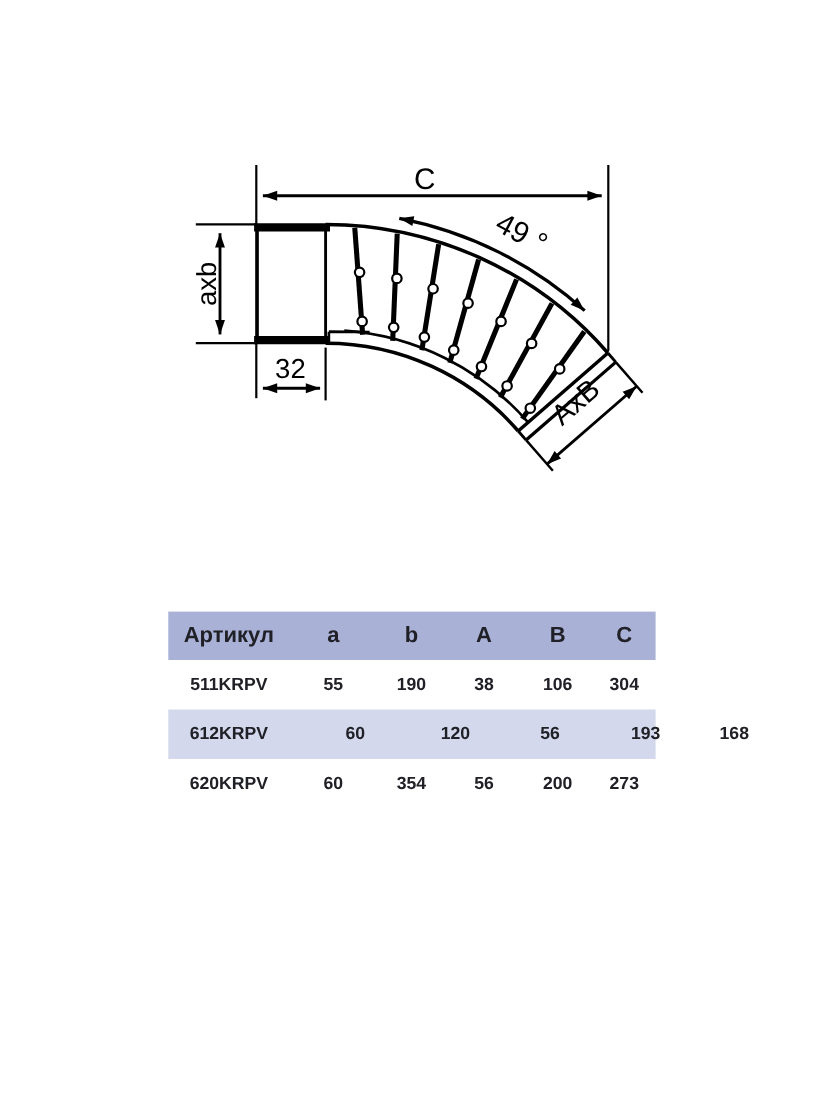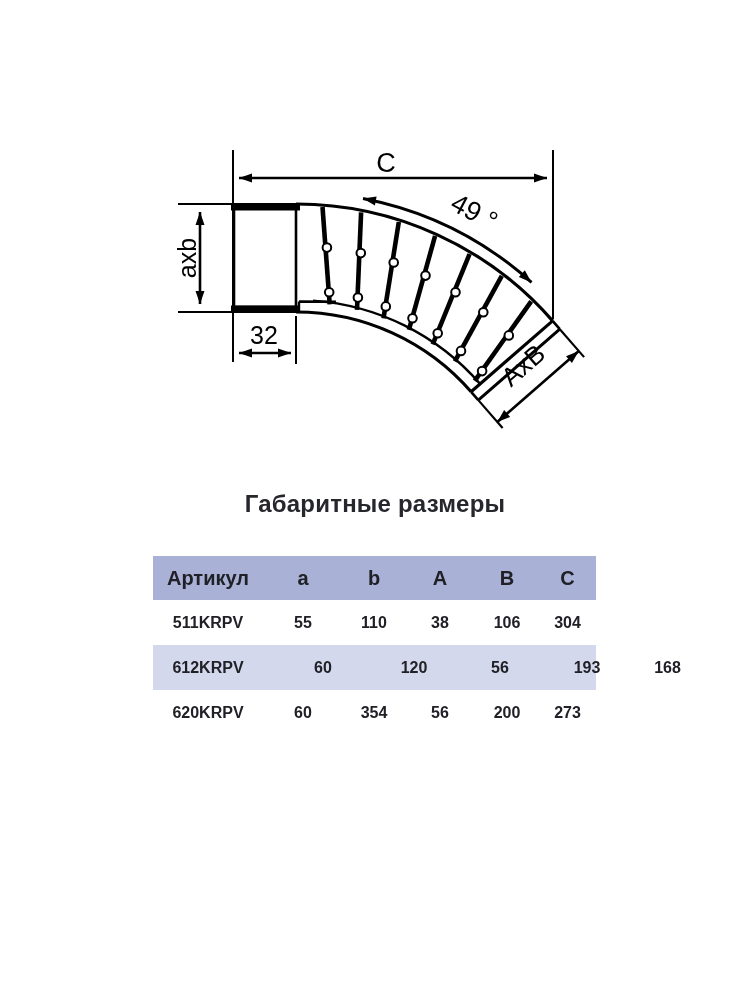--- a/index.html
+++ b/index.html
@@ -145,35 +145,34 @@
 
       <g>
         <line x1="559.8" y1="329.2" x2="584.1" y2="357.1" stroke="#000000" stroke-width="2.2"></line>
         <line x1="478.3" y1="400.1" x2="502.6" y2="428.0" stroke="#000000" stroke-width="2.2"></line>
         <line x1="497.3" y1="422.0" x2="578.8" y2="351.1" stroke="#000000" stroke-width="2.6" marker-start="url(#ah)" marker-end="url(#ah)"></line>
         <text transform="translate(529,372) rotate(-41)" font-size="26" text-anchor="middle">AxB</text>
       </g>
     </svg>
   </div>
 
-  <div class="table-title">Габаритные размеры</div>
 
   <div class="dim-table">
     <div class="trow header">
       <div class="tcell">Артикул</div>
       <div class="tcell">a</div>
       <div class="tcell">b</div>
       <div class="tcell">A</div>
       <div class="tcell">B</div>
       <div class="tcell">C</div>
     </div>
     <div class="trow">
       <div class="tcell">511KRPV</div>
       <div class="tcell">55</div>
-      <div class="tcell">110</div>
+      <div class="tcell">190</div>
       <div class="tcell">38</div>
       <div class="tcell">106</div>
       <div class="tcell">304</div>
     </div>
     <div class="trow alt">
       <div class="tcell">612KRPV</div>
       <div class="tcell">60</div>
       <div class="tcell">120</div>
       <div class="tcell">56</div>
       <div class="tcell">193</div>

